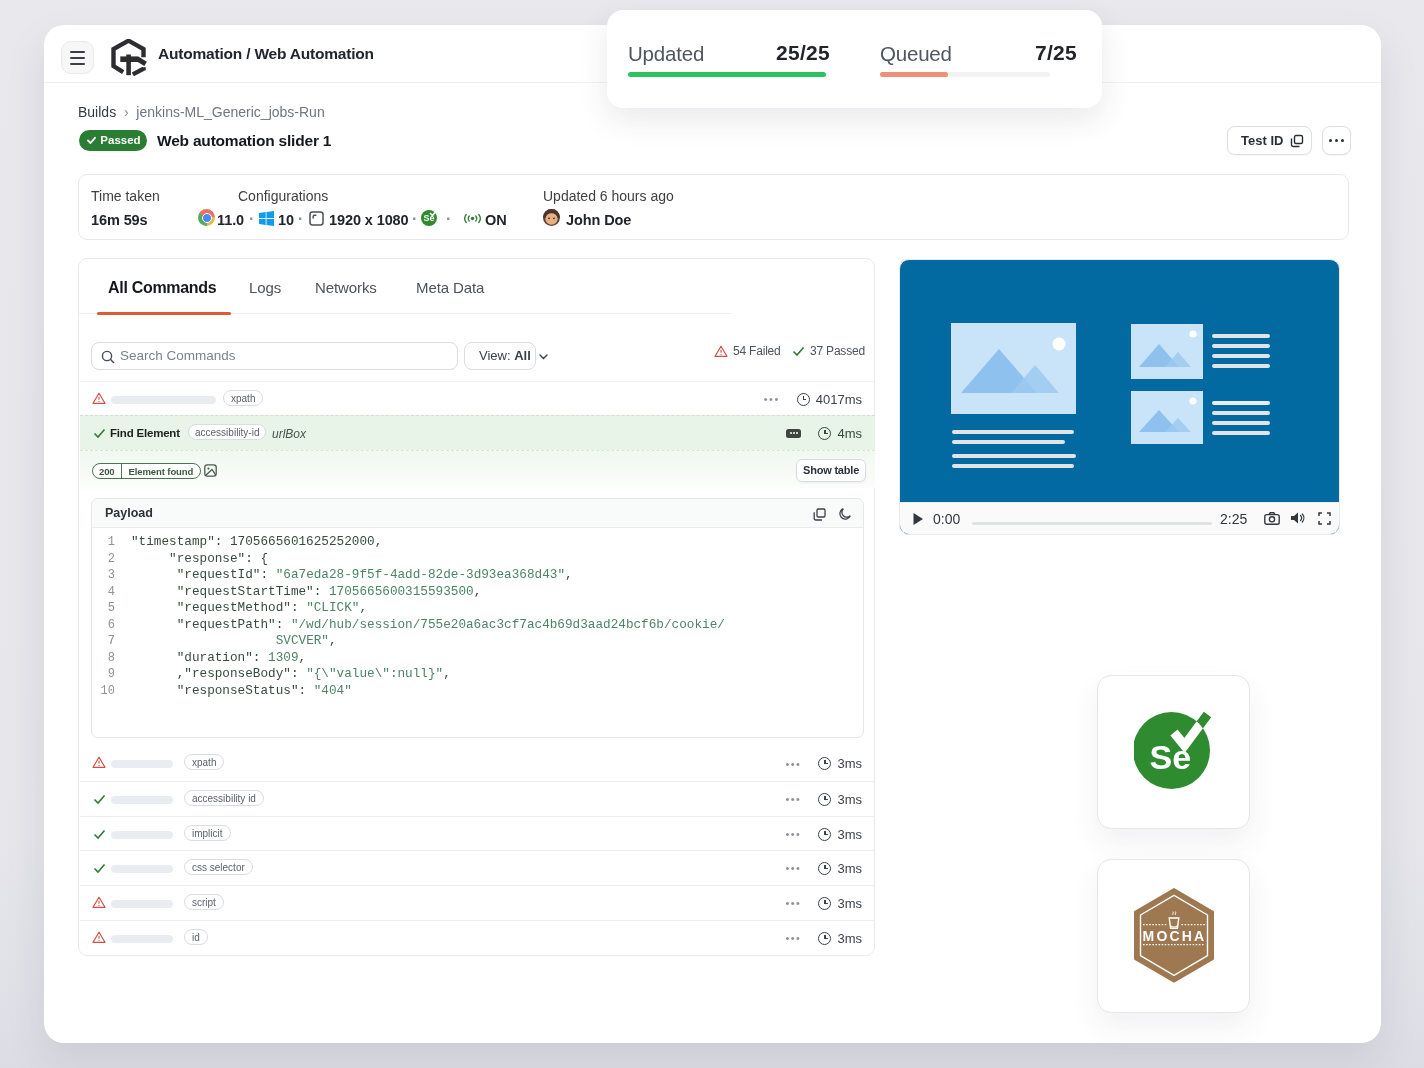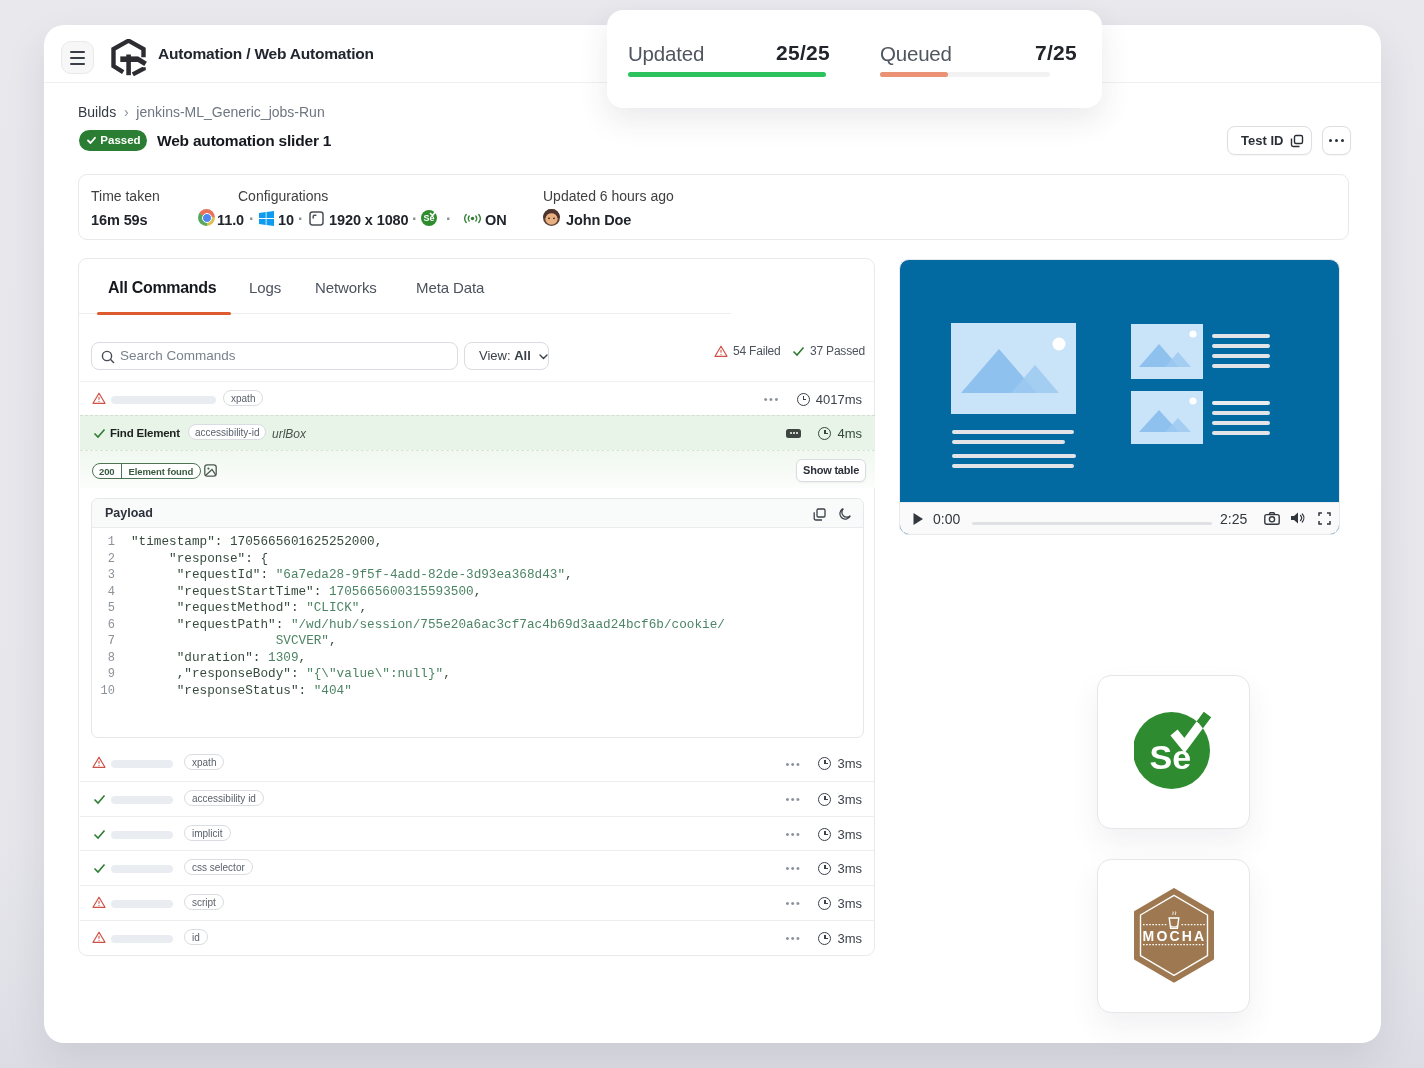--- a/index.html
+++ b/index.html
@@ -32,21 +32,21 @@
 .val { position:absolute; font-size:14.5px; font-weight:700; color:#20242b; letter-spacing:-.1px; }
 .sep-dot { position:absolute; color:#878e97; font-size:16px; font-weight:700; }
 
 .cmdpanel { position:absolute; left:78px; top:258px; width:797px; height:698px; border:1px solid #e7e9ec; border-radius:9px; background:#fff; }
 .tabs { position:absolute; left:0; top:0; width:652px; height:55px; border-bottom:1px solid #eceef1; }
 .tab { position:absolute; top:0; height:55px; line-height:57px; font-size:15px; color:#4c535d; letter-spacing:-.1px; }
 .tab.on { font-weight:700; color:#15181e; font-size:16px; letter-spacing:-.3px; }
 .tab-ul { position:absolute; left:18px; top:53px; width:134px; height:3px; background:#dd5b2e; border-radius:2px; z-index:2; }
 .search { position:absolute; left:12px; top:83px; width:367px; height:28px; border:1px solid #d9dce0; border-radius:8px; background:#fff; }
 .search span { position:absolute; left:28px; top:5px; font-size:13.5px; color:#7a828c; }
-.viewdd { position:absolute; left:385px; top:83px; width:85px; height:28px; border:1px solid #d9dce0; border-radius:8px; background:#fff; font-size:13px; color:#3a4048; line-height:26px; padding-left:14px; }
+.viewdd { position:absolute; left:385px; top:83px; width:72px; height:28px; border:1px solid #d9dce0; border-radius:8px; background:#fff; font-size:13px; color:#3a4048; line-height:26px; padding-left:14px; }
 .failpass { position:absolute; top:85px; font-size:12px; letter-spacing:-.2px; color:#4c535d; }
 .row { position:absolute; left:1px; width:795px; height:35px; }
 .row .skel { position:absolute; top:14px; height:8px; border-radius:4px; background:#e9edf2; }
 .pill { position:absolute; border:1px solid #d9dce0; border-radius:9px; background:#fff; font-size:10px; color:#5a616b; padding:0 7px; height:16px; line-height:15px; }
 .rr { position:absolute; right:13px; top:0; height:100%; display:flex; align-items:center; gap:17px; }
 .rdots { color:#8a919b; font-size:11px; letter-spacing:1.5px; }
 .rt { font-size:13px; color:#3c424b; }
 .clk { width:13px; height:13px; border:1.3px solid currentColor; border-radius:50%; position:relative; display:inline-block; color:#3c424b; margin-right:-11px; }
 .clk::after { content:""; position:absolute; left:4.8px; top:2.2px; width:1.3px; height:4.2px; background:currentColor; }
 .clk::before { content:""; position:absolute; left:4.8px; top:5.2px; width:3.6px; height:1.3px; background:currentColor; }

